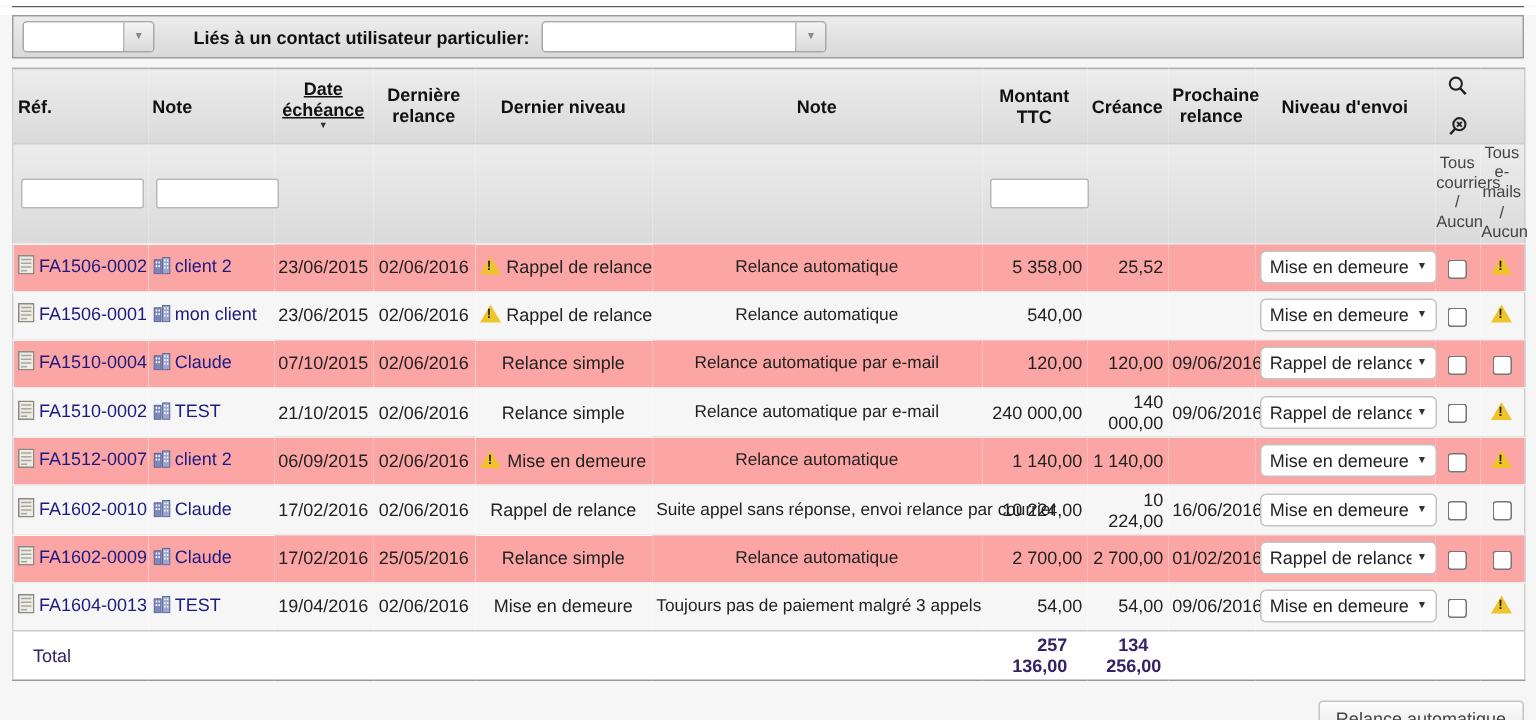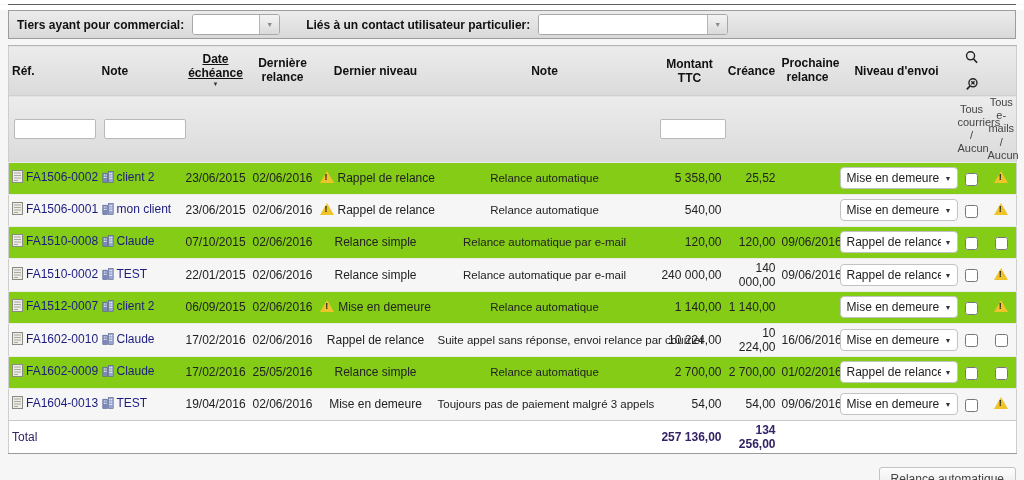--- a/index.html
+++ b/index.html
@@ -64,21 +64,21 @@
     height:20px;border:1px solid #b9b9b9;border-radius:2px;background:#fff;
     margin-left:2px;padding:0 3px;font-size:12px;
   }
   .fin-ref{width:82px;} .fin-tiers{width:82px;} .fin-montant{width:66px;}
   .cbhead{font-size:11px;color:#444;text-align:center;line-height:1.2;cursor:pointer;vertical-align:middle;padding:0 1px;}
 
   tbody td{
     height:32px;padding:2px 3px;border-top:1px solid #ebebeb;
     vertical-align:middle;color:#222;
   }
-  tbody tr.r-even{background:#84cc16;}
+  tbody tr.r-even{background:#fca5a5;}
   tbody tr.r-odd{background:#f6f6f6;}
   td.nowrap{white-space:nowrap;overflow:hidden;}
   td.note{white-space:nowrap;overflow:visible;font-size:11.5px;}
   a.lnk{color:var(--link);text-decoration:none;cursor:pointer;}
 
   .ic{display:inline-block;vertical-align:-2px;margin-right:3px;}
 
   
   .warn{position:relative;display:inline-block;width:15px;height:13px;vertical-align:-2px;margin-right:3px;}
   .warn::before{
@@ -102,21 +102,21 @@
   }
   .sel::after{
     content:"▼";position:absolute;right:6px;top:50%;transform:translateY(-50%);
     font-size:7px;color:#333;pointer-events:none;
   }
   input[type=checkbox]{width:13px;height:13px;margin:0;vertical-align:middle;}
 
   tfoot td{
     height:26px;background:#fff;color:var(--total);
     border-top:1px solid #c9c9c9;border-bottom:1px solid #9a9a9a;
-    padding:2px 3px;
+    padding:2px 13px;
   }
   tfoot td.num{font-weight:bold;}
 
   .actions{display:flex;justify-content:flex-end;margin-top:13px;}
   .btn-action{
     border:1px solid #c3c3c3;border-radius:3px;
     background:linear-gradient(180deg,#fdfdfd,#e7e7e7);
     padding:4px 11px;font-family:inherit;font-size:12px;color:#444;
     cursor:pointer;
   }
@@ -124,21 +124,20 @@
 </head>
 <body>
 
 <div class="topstrip"></div>
 <div class="top-rule"></div>
 <div class="topstrip2"></div>
 
 <div class="page">
 
   <div class="filterbar">
-    <span class="lbl">Tiers ayant pour commercial:</span>
     <span class="s2 small">
       <span class="s2field"></span>
       <span class="s2btn">▼</span>
     </span>
     <span class="lbl lbl2">Liés à un contact utilisateur particulier:</span>
     <span class="s2 wide">
       <span class="s2field"></span>
       <span class="s2btn">▼</span>
     </span>
   </div>
@@ -283,21 +282,21 @@
   </tr>
 
   <tr class="r-even">
     <td class="al nowrap">
       <span class="ic"><svg width="11" height="13" viewBox="0 0 11 13">
                 <rect x="0.5" y="0.5" width="10" height="12" fill="#edece6" stroke="#8a8a82"></rect>
                 <line x1="2" y1="3" x2="9" y2="3" stroke="#a9a89e" stroke-width="1"></line>
                 <line x1="2" y1="5.5" x2="9" y2="5.5" stroke="#a9a89e" stroke-width="1"></line>
                 <line x1="2" y1="8" x2="9" y2="8" stroke="#a9a89e" stroke-width="1"></line>
                 <line x1="2" y1="10.5" x2="6" y2="10.5" stroke="#a9a89e" stroke-width="1"></line>
-              </svg></span><a class="lnk">FA1510-0008</a>
+              </svg></span><a class="lnk">FA1510-0004</a>
     </td>
     <td class="al nowrap">
       <span class="ic"><svg width="12" height="12" viewBox="0 0 12 12">
                 <rect x="0.8" y="2.2" width="4.6" height="9.3" fill="#7c89bd" stroke="#55618f" stroke-width="0.6"></rect>
                 <rect x="6.4" y="0.6" width="4.8" height="10.9" fill="#9aa5d0" stroke="#55618f" stroke-width="0.6"></rect>
                 <rect x="1.8" y="3.4" width="1" height="1.2" fill="#fff"></rect>
                 <rect x="3.6" y="3.4" width="1" height="1.2" fill="#fff"></rect>
                 <rect x="1.8" y="5.8" width="1" height="1.2" fill="#fff"></rect>
                 <rect x="3.6" y="5.8" width="1" height="1.2" fill="#fff"></rect>
                 <rect x="7.4" y="2" width="1" height="1.2" fill="#fff"></rect>
@@ -339,21 +338,21 @@
                 <rect x="1.8" y="5.8" width="1" height="1.2" fill="#fff"></rect>
                 <rect x="3.6" y="5.8" width="1" height="1.2" fill="#fff"></rect>
                 <rect x="7.4" y="2" width="1" height="1.2" fill="#fff"></rect>
                 <rect x="9.2" y="2" width="1" height="1.2" fill="#fff"></rect>
                 <rect x="7.4" y="4.4" width="1" height="1.2" fill="#fff"></rect>
                 <rect x="9.2" y="4.4" width="1" height="1.2" fill="#fff"></rect>
                 <rect x="7.4" y="6.8" width="1" height="1.2" fill="#fff"></rect>
                 <rect x="9.2" y="6.8" width="1" height="1.2" fill="#fff"></rect>
               </svg></span><a class="lnk">TEST</a>
     </td>
-    <td class="ac">22/01/2015</td>
+    <td class="ac">21/10/2015</td>
     <td class="ac">02/06/2016</td>
     <td class="ac nowrap"><span>Relance simple</span></td>
     <td class="ac note">Relance automatique par e-mail</td>
     <td class="ar">240 000,00</td>
     <td class="ar">140 000,00</td>
     <td class="ar">09/06/2016</td>
     <td class="ac"><span class="sel"><select><option>Rappel de relance</option></select></span></td>
     <td class="ac"><input type="checkbox" style=""></td>
     <td class="ac"><span class="warn"></span></td>
   </tr>

